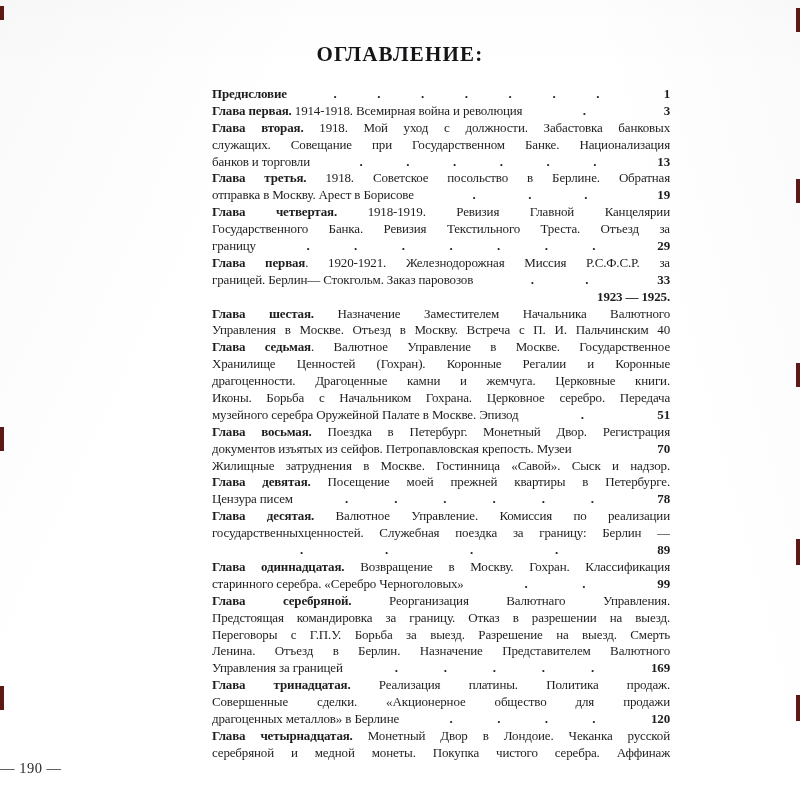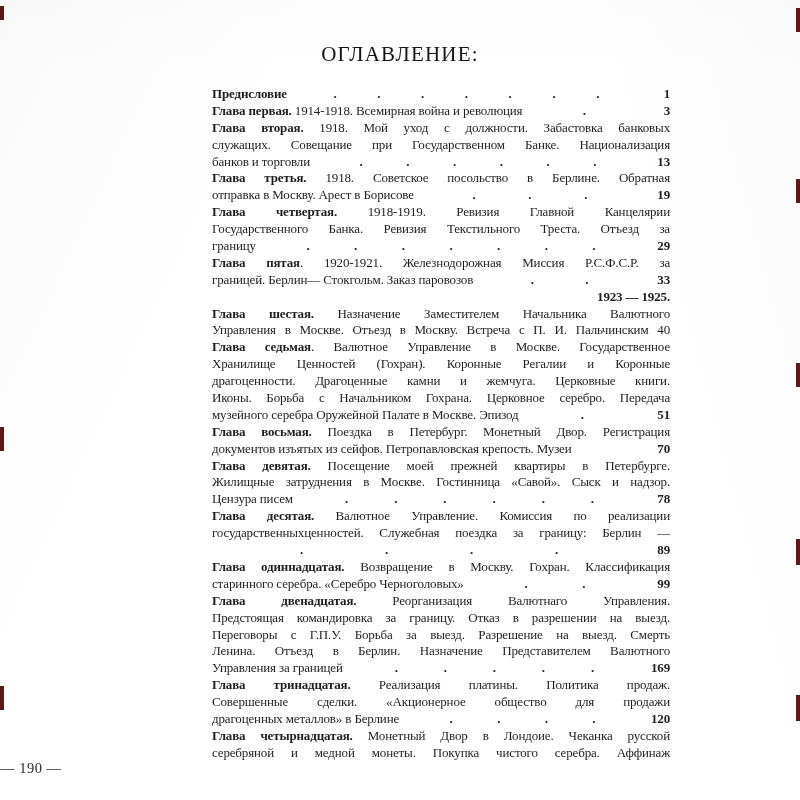--- a/index.html
+++ b/index.html
@@ -16,21 +16,21 @@
     background:
       linear-gradient(115deg, rgba(0,0,0,0.022) 0%, rgba(0,0,0,0) 28%),
       linear-gradient(255deg, rgba(0,0,0,0.018) 0%, rgba(0,0,0,0) 22%),
       linear-gradient(180deg, rgba(0,0,0,0.008) 0%, rgba(0,0,0,0) 10%),
       #ffffff;
   }
   .toc-title {
     position: absolute;
     top: 42px; left: 0; width: 100%;
     text-align: center;
-    font-weight: normal;
+    font-weight: bold;
     font-size: 21px;
     letter-spacing: 1.2px;
     color: #151517;
   }
   .toc {
     position: absolute;
     left: 172px; top: 86px;
     width: 458px;
     font-size: 13px;
     letter-spacing: -0.15px;
@@ -128,21 +128,21 @@
           <span>.</span>
           <span>.</span>
           <span>.</span>
           <span>.</span>
           <span>.</span>
           <span>.</span>
           <span>.</span>
         </span>
         <span class="pg">29</span>
       </div>
-      <div class="line justify"><span class="seg-b">Глава пятая</span><span class="seg-r">. 1920-1921. Железнодорожная Миссия Р.С.Ф.С.Р. за</span></div>
+      <div class="line justify"><span class="seg-b">Глава первая</span><span class="seg-r">. 1920-1921. Железнодорожная Миссия Р.С.Ф.С.Р. за</span></div>
       <div class="line leader">
         <span class="text"><span class="seg-r">границей. Берлин— Стокгольм. Заказ паровозов</span></span>
         <span class="dots">
           <span>.</span>
           <span>.</span>
         </span>
         <span class="pg">33</span>
       </div>
       <div class="line center"><span class="seg-b">1923 — 1925.</span></div>
       <div class="line justify"><span class="seg-b">Глава шестая.</span><span class="seg-r"> Назначение Заместителем Начальника Валютного</span></div>
@@ -157,22 +157,22 @@
           <span>.</span>
         </span>
         <span class="pg">51</span>
       </div>
       <div class="line justify"><span class="seg-b">Глава восьмая.</span><span class="seg-r"> Поездка в Петербург. Монетный Двор. Регистрация</span></div>
       <div class="line leader">
         <span class="text"><span class="seg-r">документов изъятых из сейфов. Петропавловская крепость. Музеи</span></span>
         <span class="dots"></span>
         <span class="pg">70</span>
       </div>
+      <div class="line justify"><span class="seg-r">Жилищные затруднения в Москве. Гостинница «Савой». Сыск и надзор.</span></div>
       <div class="line justify"><span class="seg-b">Глава девятая.</span><span class="seg-r"> Посещение моей прежней квартиры в Петербурге.</span></div>
-      <div class="line justify"><span class="seg-r">Жилищные затруднения в Москве. Гостинница «Савой». Сыск и надзор.</span></div>
       <div class="line leader">
         <span class="text"><span class="seg-r">Цензура писем</span></span>
         <span class="dots">
           <span>.</span>
           <span>.</span>
           <span>.</span>
           <span>.</span>
           <span>.</span>
           <span>.</span>
         </span>
@@ -191,21 +191,21 @@
       </div>
       <div class="line justify"><span class="seg-b">Глава одиннадцатая.</span><span class="seg-r"> Возвращение в Москву. Гохран. Классификация</span></div>
       <div class="line leader">
         <span class="text"><span class="seg-r">старинного серебра. «Серебро Черноголовых»</span></span>
         <span class="dots">
           <span>.</span>
           <span>.</span>
         </span>
         <span class="pg">99</span>
       </div>
-      <div class="line justify"><span class="seg-b">Глава двенадцатая.</span><span class="seg-r"> Реорганизация Валютнаго Управления.</span></div>
+      <div class="line justify"><span class="seg-b">Глава серебряной.</span><span class="seg-r"> Реорганизация Валютнаго Управления.</span></div>
       <div class="line justify"><span class="seg-r">Предстоящая командировка за границу. Отказ в разрешении на выезд.</span></div>
       <div class="line justify"><span class="seg-r">Переговоры с Г.П.У. Борьба за выезд. Разрешение на выезд. Смерть</span></div>
       <div class="line justify"><span class="seg-r">Ленина. Отъезд в Берлин. Назначение Представителем Валютного</span></div>
       <div class="line leader">
         <span class="text"><span class="seg-r">Управления за границей</span></span>
         <span class="dots">
           <span>.</span>
           <span>.</span>
           <span>.</span>
           <span>.</span>

